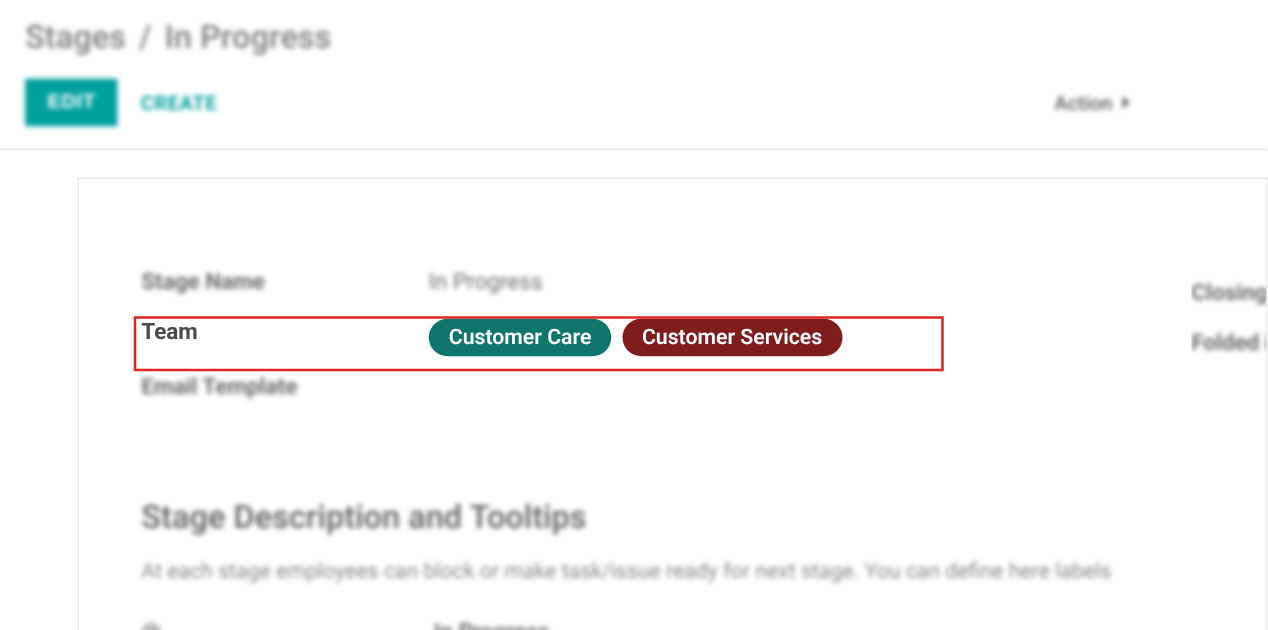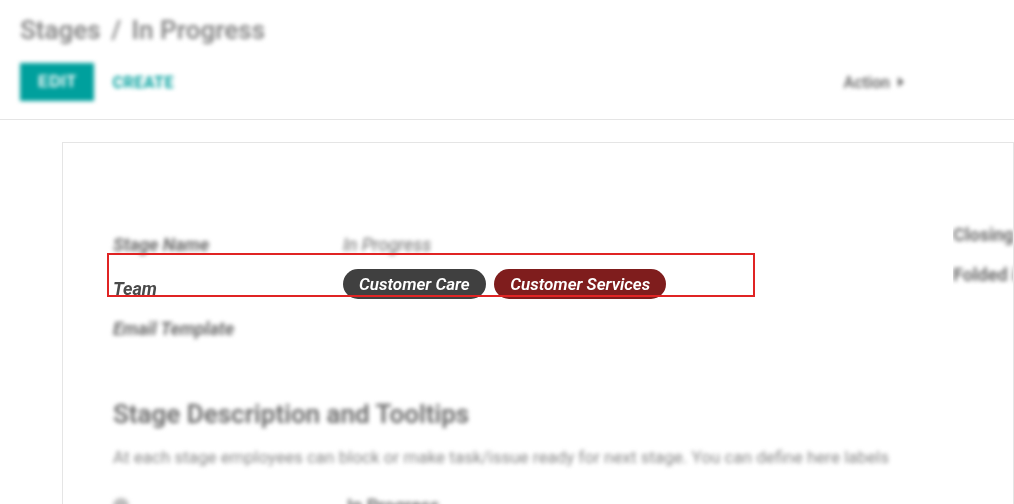--- a/index.html
+++ b/index.html
@@ -83,24 +83,23 @@
     padding: 72px 0 0 0;
     position: relative;
   }
 
   .fields {
     position: relative;
   }
 
   .row {
     display: flex;
-    align-items: flex-end;
+    align-items: flex-start;
     min-height: 40px;
     padding-left: 50px;
-    font-style: italic;
   }
 
   .row .label {
     width: 230px;
     font-size: 18px;
     font-weight: 700;
     color: #6b6b6b;
   }
   .row .value {
     font-size: 18px;
@@ -150,21 +149,21 @@
   }
   .tag {
     display: inline-block;
     border-radius: 999px;
     color: #fff;
     font-size: 17px;
     font-weight: 600;
     padding: 5px 16px;
     margin-right: 4px;
   }
-  .tag.red { background: #404040; }
+  .tag.red { background: #0f766e; }
   .tag.yellow { background: #7f1d1d; }
 
   .section-title {
     margin-top: 60px;
     padding-left: 50px;
     font-size: 26px;
     font-weight: 600;
     color: #6b6b6b;
     filter: blur(2px);
   }

